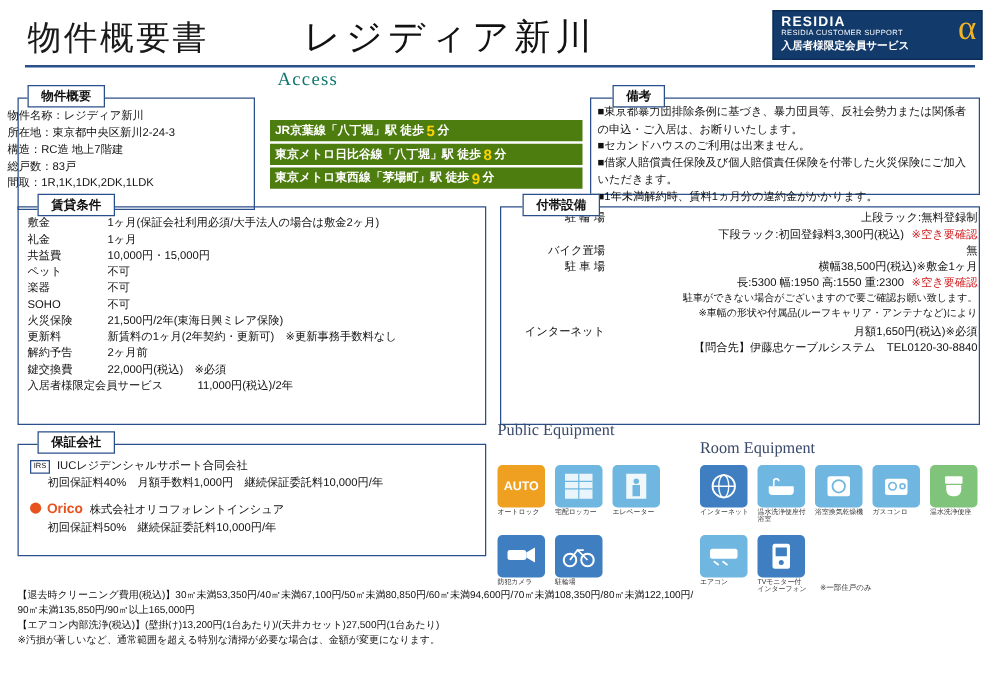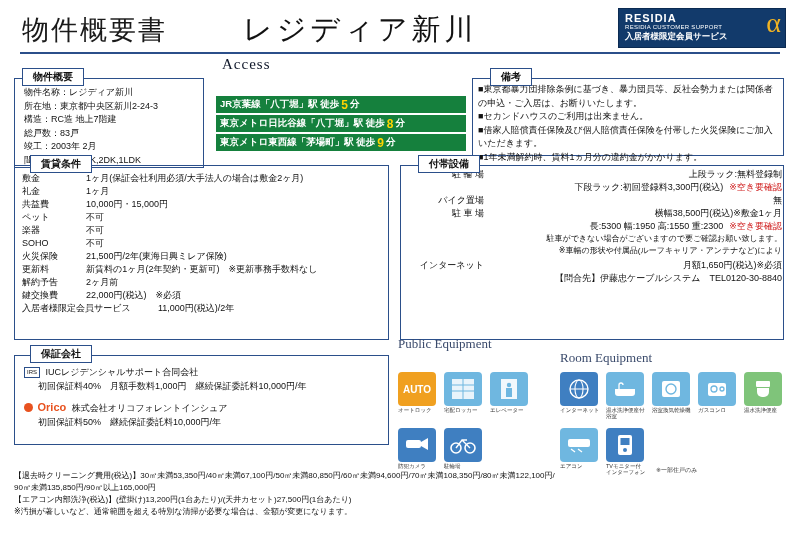--- a/index.html
+++ b/index.html
@@ -48,26 +48,26 @@
     z-index:3; white-space:nowrap;
   }
   .plain { position:absolute; }
 
   .kv { display:flex; line-height:1.45; font-size:9px; }
   .kv .k { width:64px; flex:none; }
   .kv .v { flex:1; }
 
   
   .access-title {
-    position:absolute; left:222px; top:56px; font-size:15px; color:#0f172a;
+    position:absolute; left:222px; top:56px; font-size:15px; color:#0f766e;
     font-family:"Liberation Serif","DejaVu Serif",serif; letter-spacing:1px;text-align:center;
   }
   .access-row {
     position:absolute; left:216px; width:250px; height:17px;
-    background:#15803d; color:#fff; font-size:9.5px; font-weight:bold;
+    background:#4d7c0f; color:#fff; font-size:9.5px; font-weight:bold;
     display:flex; align-items:center; padding:0 4px; white-space:nowrap;
   }
   .access-row .num { color:#ffd400; font-size:12px; padding:0 2px; }
 
   
   .line { line-height:1.5; }
   .red { color:#d02020; }
   .small { font-size:8px; }
 
   
@@ -102,26 +102,25 @@
     <div class="logo">
       <div class="alpha">α</div>
       <div class="l1">RESIDIA</div>
       <div class="l2">RESIDIA CUSTOMER SUPPORT</div>
       <div class="l3">入居者様限定会員サービス</div>
     </div>
   </div>
 
   <div class="tab" style="left:22px; top:68px;">物件概要</div>
   <div class="box" style="left:14px; top:78px; width:190px; height:90px;"></div>
-  <div class="plain" style="left:24px; top:86px; width:182px;">
+  <div class="plain" style="left:6px; top:86px; width:182px;">
     <div class="line"><span>物件名称：</span><span>レジディア新川</span></div>
     <div class="line"><span>所在地：</span><span>東京都中央区新川2-24-3</span></div>
     <div class="line"><span>構造：</span><span>RC造 地上7階建</span></div>
     <div class="line"><span>総戸数：</span><span>83戸</span></div>
-    <div class="line"><span>竣工：</span><span>2003年 2月</span></div>
     <div class="line"><span>間取：</span><span>1R,1K,1DK,2DK,1LDK</span></div>
   </div>
 
   <div class="access-title">Access</div>
   <div class="access-row" style="top:96px;">
     <span>JR京葉線「八丁堀」駅 徒歩</span>
     <span class="num">5</span>
     <span>分</span>
   </div>
   <div class="access-row" style="top:115px;">

